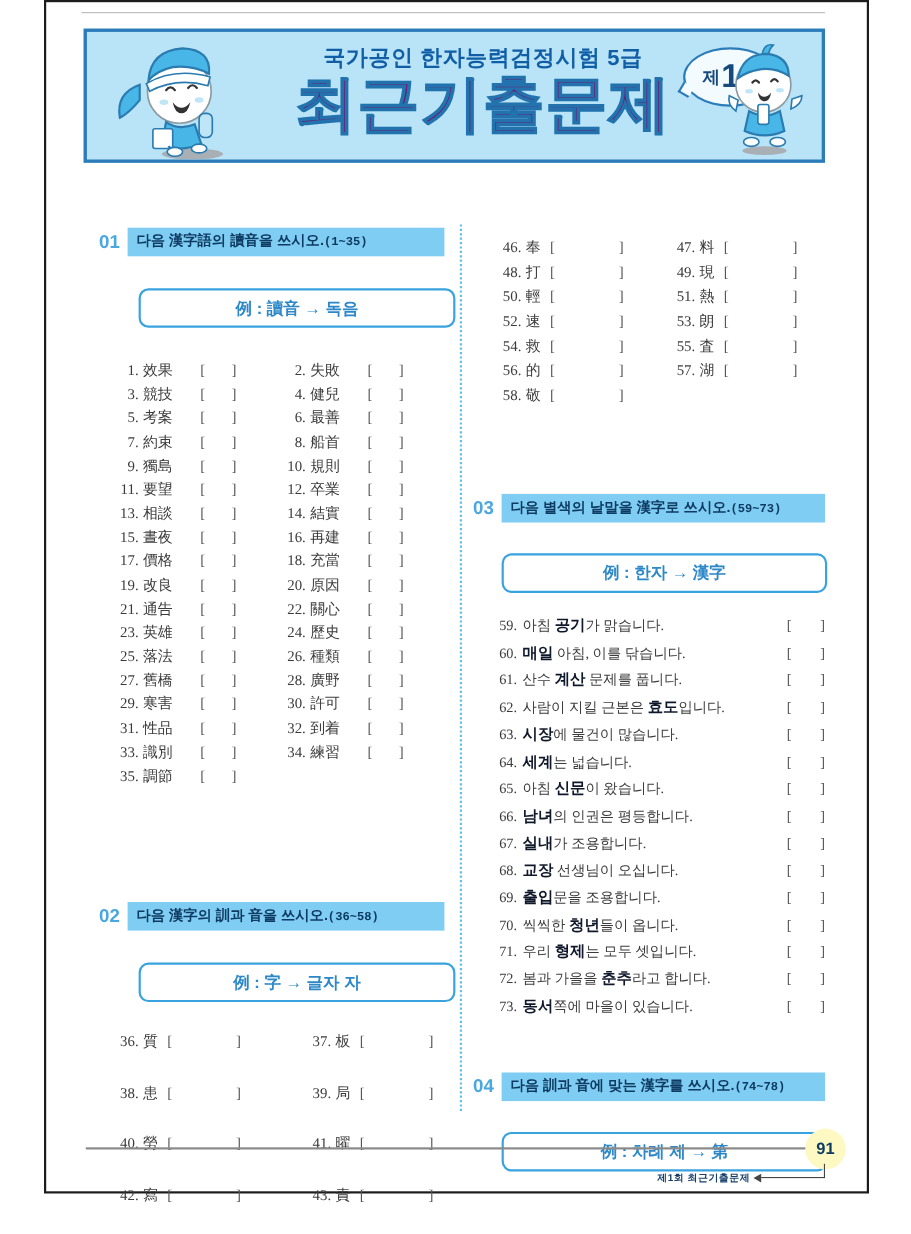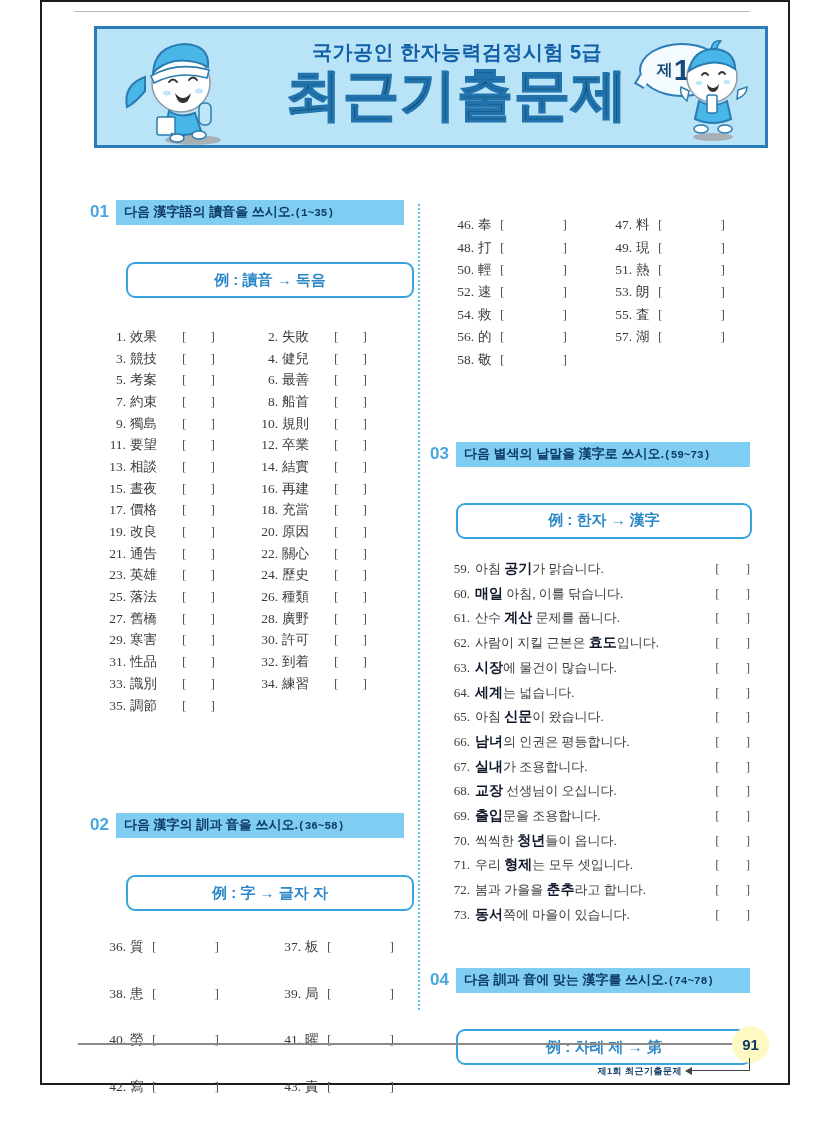--- a/index.html
+++ b/index.html
@@ -6,45 +6,45 @@
   html,body { background:#ffffff; }
   body { width:828px; height:1122px; position:relative; overflow:hidden;
          font-family:"Liberation Sans", sans-serif; }
 
   .page { position:absolute; left:40px; top:0; width:750px; height:1085px;
           background:#fff; border:2px solid #1c1c1c; }
 
   .top-rule { position:absolute; left:32px; top:9px; width:676px; height:1px; background:#b9b9b9; }
 
   
-  .banner { position:absolute; left:52px; top:24px; width:674px; height:122px;
+  .banner { position:absolute; left:34px; top:24px; width:674px; height:122px;
             background:#b9e3f7; border:3px solid #2b7cb8; }
   .banner-center { position:absolute; left:160px; top:10px; width:400px; text-align:center; }
   .subtitle { font-size:20px; font-weight:800; color:#0f5ea6; letter-spacing:0.5px; }
-  .title { font-size:56px; font-weight:900; color:#0c4a6e; letter-spacing:1px; line-height:1.02;
+  .title { font-size:56px; font-weight:900; color:#701a75; letter-spacing:1px; line-height:1.02;
            -webkit-text-stroke:1.5px #2273ad; font-family:"Liberation Sans", sans-serif; }
   .bubble { position:absolute; left:542px; top:14px; width:86px; height:54px;
             background:#f3fbff; border:2.5px solid #2b7cb8; border-radius:50%;
             display:flex; align-items:center; justify-content:center; color:#164a7c; }
   .bubble::after { content:""; position:absolute; left:-5px; bottom:8px; width:9px; height:9px;
             background:#f3fbff; border-left:2.5px solid #2b7cb8; border-bottom:2.5px solid #2b7cb8;
             transform:rotate(30deg); }
   .bubble .small { font-size:16px; font-weight:800; }
   .bubble .big { font-size:30px; font-weight:900; line-height:1; padding:0 1px; }
   .mascot-left { position:absolute; left:14px; top:4px; }
   .mascot-right { position:absolute; right:6px; top:8px; }
 
   
   .col-left  { position:absolute; left:48px;  top:198px; width:314px; }
   .col-right { position:absolute; left:388px; top:198px; width:320px; }
   .divider { position:absolute; left:376px; top:202px; height:806px; width:0;
              border-left:2px dotted #5fc0ec; }
 
   
-  .sec { display:flex; align-items:flex-start; height:40px; }
+  .sec { display:flex; align-items:center; height:40px; }
   .sec-num { width:26px; font-size:17px; font-weight:800; color:#4aa7e0; line-height:24px; }
   .sec-bar { flex:1; background:#7fcdf2; color:#0e3b63; font-size:13px; font-weight:700;
              line-height:24px; padding-left:8px; white-space:nowrap; }
   .sec-bar .rng { font-size:11px; font-weight:700;font-family:Liberation Mono, monospace; }
 
   
   .example { height:36px; border:2px solid #38a3de; border-radius:9px; background:#fff;
              display:flex; align-items:center; justify-content:center;
              color:#2d88c8; font-size:15px; font-weight:700; }
   .ex1 { width:288px; margin:22px 0 0 36px; }

